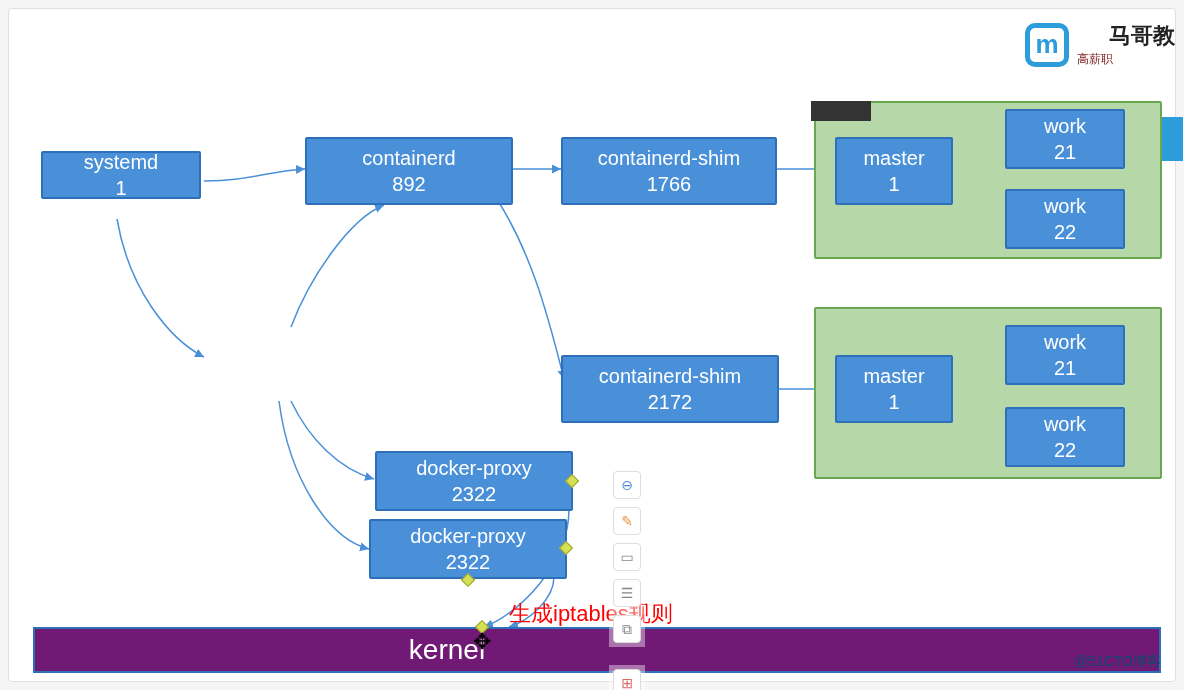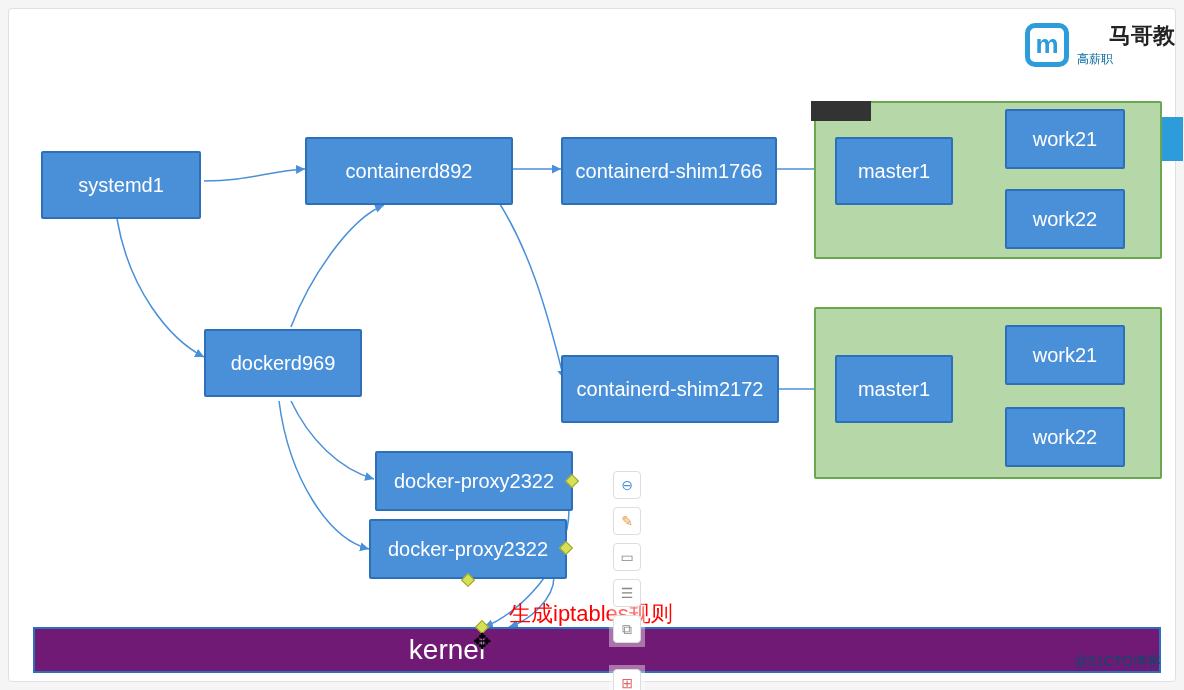--- a/index.html
+++ b/index.html
@@ -20,21 +20,21 @@
   background: #fff;
   border: 1px solid #e0e0e0;
   border-radius: 4px;
 }
 .node {
   position: absolute;
   background: #4a90d9;
   border: 2px solid #2d6fb8;
   color: #fff;
   display: flex;
-  flex-direction: row;
+  flex-direction: column;
   align-items: center;
   justify-content: center;
   font-size: 20px;
   line-height: 1.3;
   text-align: center;
   border-radius: 2px;
 }
 .node span { display: block; }
 .container-box {
   position: absolute;
@@ -75,21 +75,21 @@
 }
 .logo-text {
   font-size: 22px;
   font-weight: bold;
   color: #222;
   white-space: nowrap;
   margin-left: 32px;
 }
 .logo-sub {
   font-size: 12px;
-  color: #0369a1;
+  color: #7f1d1d;
 }
 .blue-bar {
   position: absolute;
   top: 108px;
   right: -8px;
   width: 30px;
   height: 44px;
   background: #2d9cdb;
 }
 .black-tab {
@@ -203,44 +203,40 @@
       <div class="logo-sub">高薪职</div>
     </div>
   </div>
   <div class="blue-bar"></div>
 
   <div class="container-box" style="left:805px; top:92px; width:348px; height:158px;"></div>
   <div class="black-tab"></div>
 
   <div class="container-box" style="left:805px; top:298px; width:348px; height:172px;"></div>
 
-  <div class="node" style="left:32px; top:142px; width:160px; height:68px;">
+  <div class="node" style="left:32px; top:142px; width:160px; height:48px;">
     <span>systemd</span>
     <span>1</span>
   </div>
 
   <div class="node" style="left:296px; top:128px; width:208px; height:68px;">
     <span>containerd</span>
     <span>892</span>
   </div>
 
   <div class="node" style="left:552px; top:128px; width:216px; height:68px;">
     <span>containerd-shim</span>
     <span>1766</span>
   </div>
 
   <div class="node" style="left:552px; top:346px; width:218px; height:68px;">
     <span>containerd-shim</span>
     <span>2172</span>
   </div>
 
-  <div class="node" style="left:195px; top:320px; width:158px; height:68px;">
-    <span>dockerd</span>
-    <span>969</span>
-  </div>
 
   <div class="node" style="left:366px; top:442px; width:198px; height:60px;">
     <span>docker-proxy</span>
     <span>2322</span>
   </div>
 
   <div class="node" style="left:360px; top:510px; width:198px; height:60px;">
     <span>docker-proxy</span>
     <span>2322</span>
   </div>

